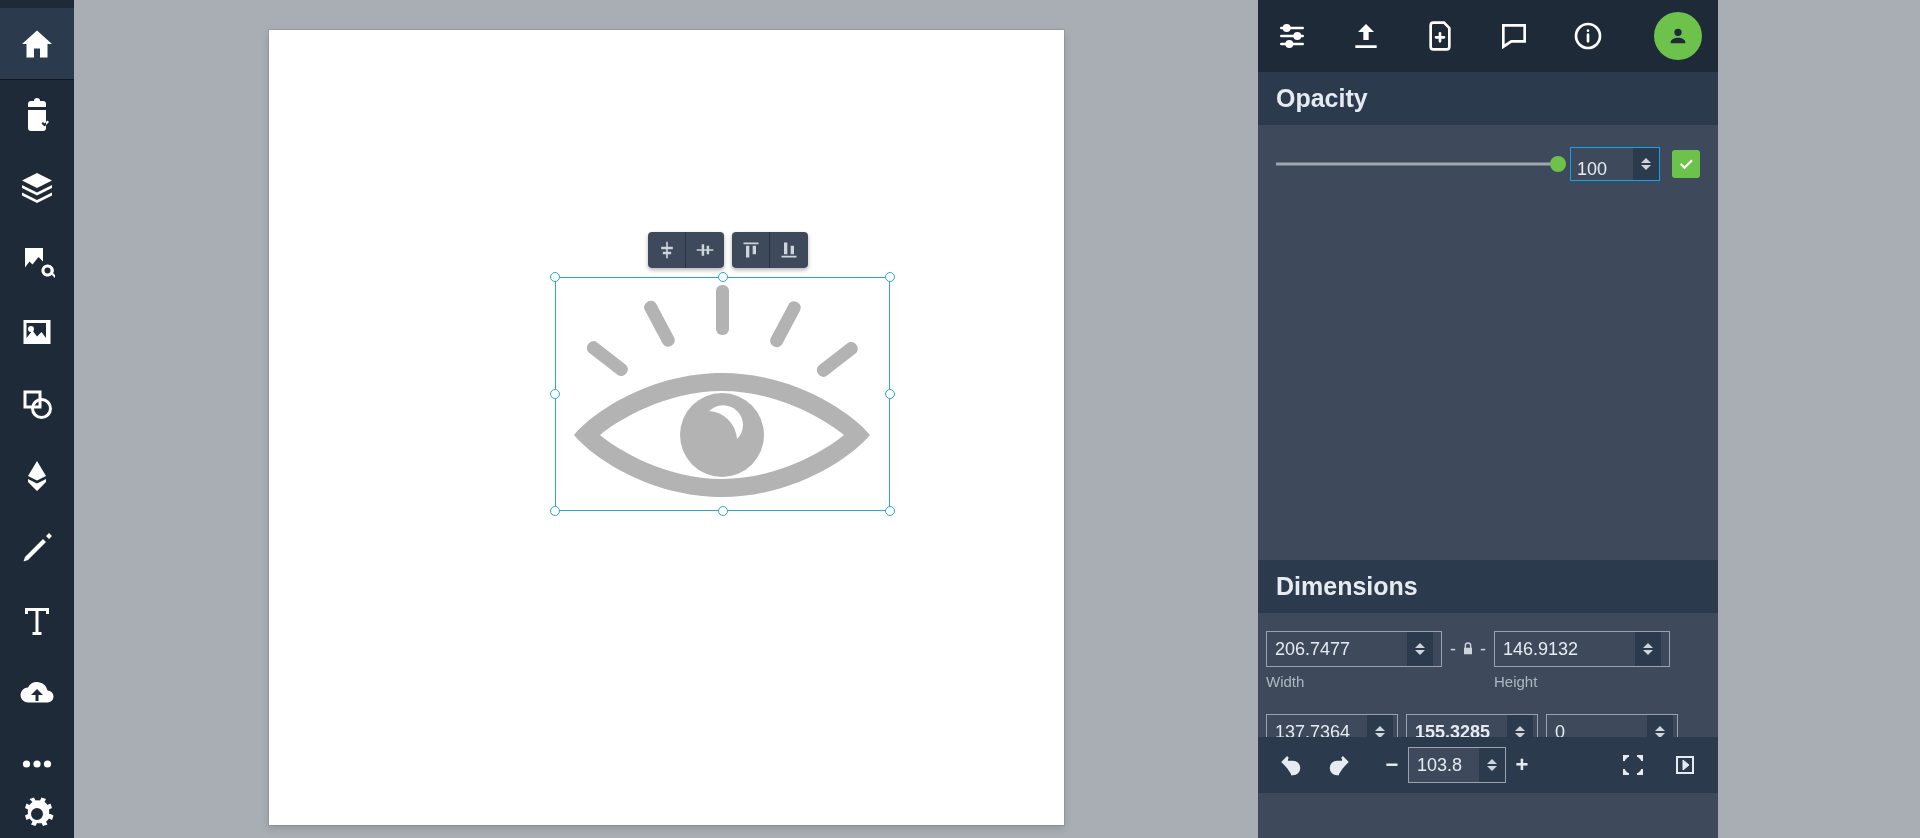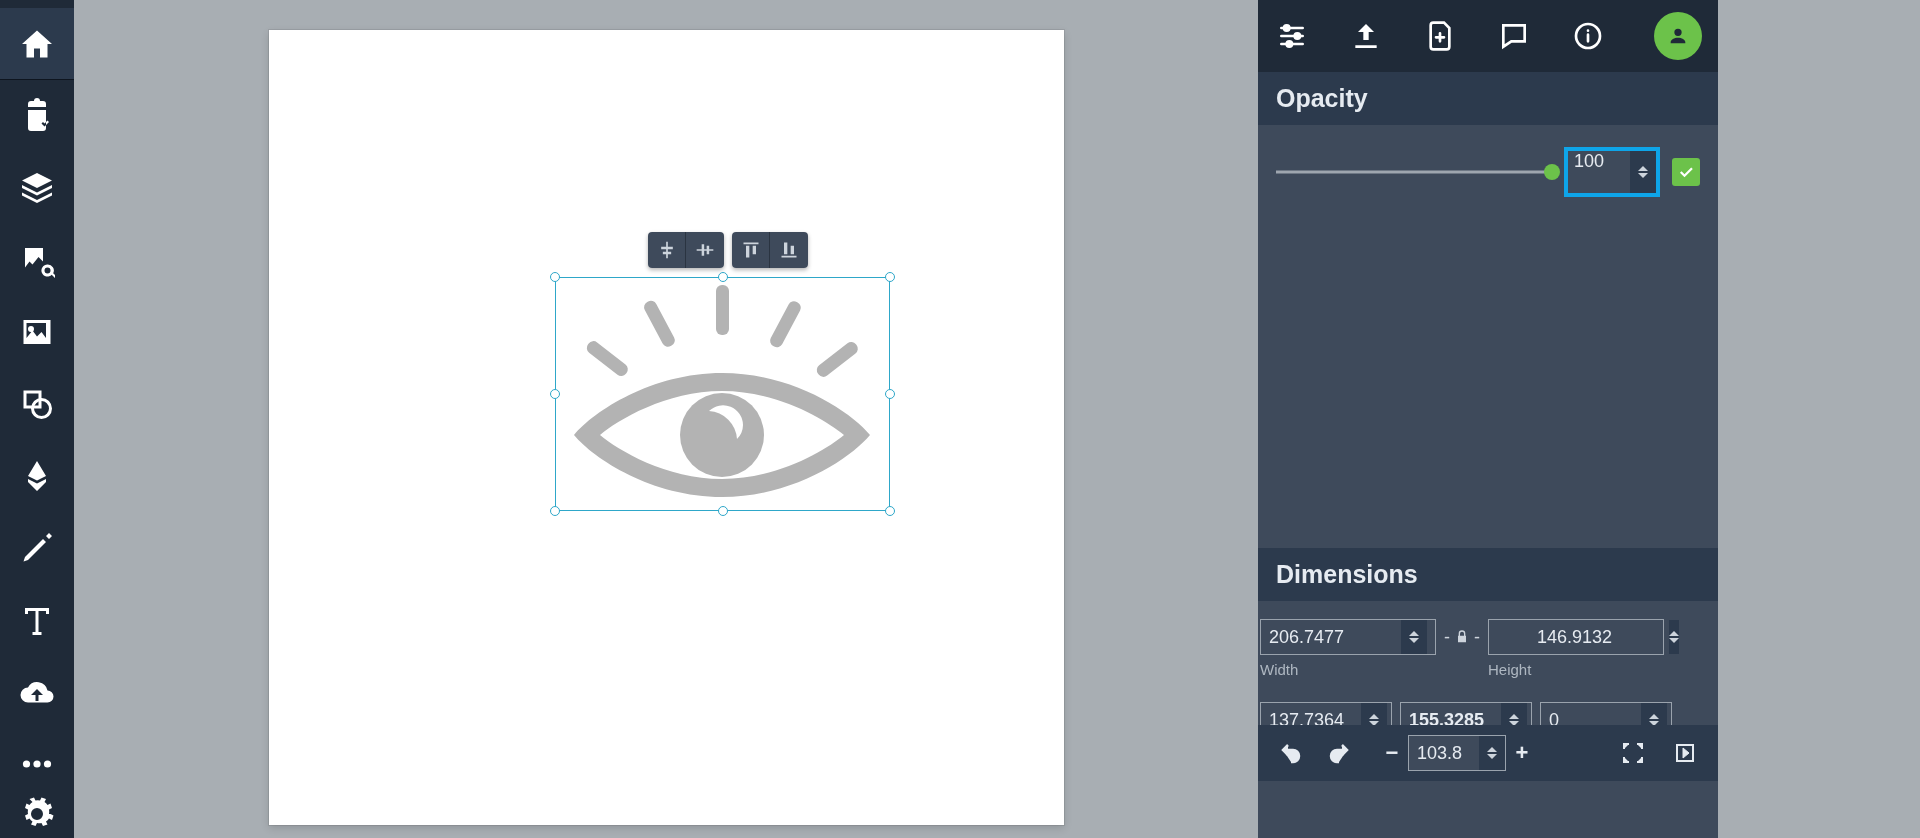--- a/index.html
+++ b/index.html
@@ -42,30 +42,30 @@
   .top-actions .tact svg{width:32px;height:32px;fill:none;stroke:#fff;stroke-width:2;}
   .avatar{position:absolute;right:16px;top:12px;width:48px;height:48px;border-radius:50%;background:#6cc24a;display:flex;align-items:center;justify-content:center;}
   .avatar svg{width:22px;height:22px;fill:#1f2a38;}
 
   .section-hdr{background:#2c3a4d;padding:12px 18px;font-weight:700;color:#e6ebf1;font-size:25px;}
 
   .opacity-row{padding:22px 18px 0;display:flex;align-items:center;gap:12px;}
   .slider-wrap{flex:1;position:relative;height:24px;}
   .slider-track{position:absolute;left:0;right:0;top:50%;height:3px;background:#9ea6af;transform:translateY(-50%);}
   .slider-thumb{position:absolute;right:0;top:50%;width:16px;height:16px;border-radius:50%;background:#6cc24a;transform:translate(50%,-50%);}
-  .numbox{height:50px;background:#3e4a5b;border:4px solid #0ea5e9;color:#e6ebf1;font-size:18px;display:flex;align-items:flex-start;}
+  .numbox{height:34px;background:#3e4a5b;border:1px solid #0ea5e9;color:#e6ebf1;font-size:18px;display:flex;align-items:flex-end;}
   .numbox input{background:transparent;border:none;color:#e6ebf1;font-size:18px;width:62px;padding:0 6px;outline:none;}
   .numbox .spin{width:26px;height:100%;background:#2c3a4d;display:flex;flex-direction:column;align-items:center;justify-content:center;gap:2px;}
   .numbox .spin .tri{width:0;height:0;border-left:5px solid transparent;border-right:5px solid transparent;}
   .numbox .spin .up{border-bottom:5px solid #cdd4dc;}
   .numbox .spin .dn{border-top:5px solid #cdd4dc;}
   .check{width:28px;height:28px;background:#6cc24a;border-radius:3px;display:flex;align-items:center;justify-content:center;}
   .check svg{width:18px;height:18px;stroke:#fff;stroke-width:3;fill:none;}
 
-  .dim-body{padding:18px 2px 20px;}
+  .dim-body{padding:18px 8px 20px;}
   .dim-row1{display:flex;align-items:flex-start;gap:8px;}
   .dim-row2{display:flex;align-items:flex-start;gap:8px;margin-top:24px;}
   .field{display:flex;flex-direction:column;gap:6px;}
   .field .lbl{font-size:15px;color:#aeb7c1;}
   .nb{height:36px;border:1px solid #9aa3ad;display:flex;align-items:center;background:#3e4a5b;}
   .nb input{background:transparent;border:none;color:#e6ebf1;font-size:18px;padding:0 8px;outline:none;}
   .nb .spin{width:26px;height:100%;background:#2c3a4d;display:flex;flex-direction:column;align-items:center;justify-content:center;gap:2px;}
   .nb .spin .tri{width:0;height:0;border-left:5px solid transparent;border-right:5px solid transparent;}
   .nb .spin .up{border-bottom:5px solid #cdd4dc;}
   .nb .spin .dn{border-top:5px solid #cdd4dc;}
@@ -266,21 +266,21 @@
           <div class="tri dn"></div>
         </div>
     </div>
     <div class="check">
         <svg viewBox="0 0 24 24">
           <path d="M5 12l5 5L20 7"></path>
         </svg>
       </div>
   </div>
 
-  <div style="position:absolute;left:0;right:0;top:548px;">
+  <div style="position:absolute;left:0;right:0;top:560px;">
     <div class="section-hdr">Dimensions</div>
     <div class="dim-body">
       <div class="dim-row1">
         <div class="field" style="width:176px;">
           <div class="nb">
             <input style="width: 140px;" value="206.7477">
             <div class="spin">
                 <div class="tri up"></div>
                 <div class="tri dn"></div>
               </div>
@@ -289,21 +289,21 @@
         </div>
         <div class="lock">
           <span>-</span>
           <svg viewBox="0 0 24 24">
               <path d="M7 10V7a5 5 0 0 1 10 0v3h1v10H6V10h1zm2 0h6V7a3 3 0 0 0-6 0v3z"></path>
             </svg>
           <span>-</span>
         </div>
         <div class="field" style="width:176px;">
           <div class="nb">
-            <input style="width: 140px; margin-left: 40px;" value="146.9132">
+            <input style="width: 140px;" value="146.9132">
             <div class="spin">
                 <div class="tri up"></div>
                 <div class="tri dn"></div>
               </div>
           </div>
           <div class="lbl">Height</div>
         </div>
       </div>
 
       <div class="dim-row2">

